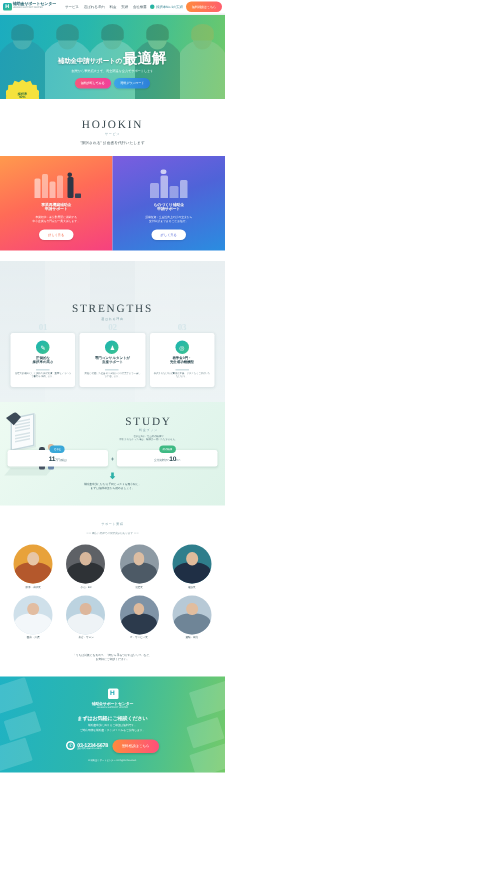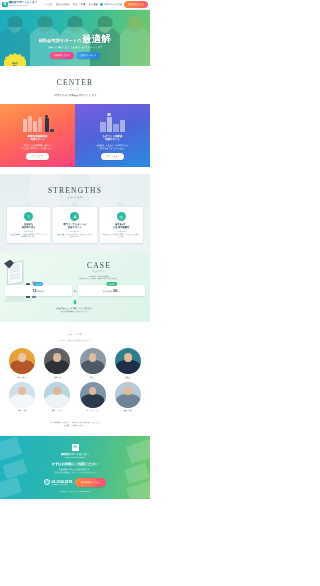--- a/index.html
+++ b/index.html
@@ -135,21 +135,21 @@
   .svc-btn {
     margin-top: 4px; background: #fff; border: none; border-radius: 6px;
     font-size: 2.1px; padding: 1.9px 6px; cursor: pointer; white-space: nowrap;
     box-shadow: 0 0.5px 1.2px rgba(0,0,0,.14);
   }
   .svc.a .svc-btn { color: #f2603f; }
   .svc.b .svc-btn { color: #4a5fd4; }
 
   
   .strengths {
-    position: relative; padding: 12px 0 10px; overflow: hidden;
+    position: relative; padding: 27px 0 10px; overflow: hidden;
     background: linear-gradient(180deg,#f4f8f9 0%, #eef5f6 100%);
   }
   .strengths-bg { position: absolute; inset: 0; opacity: .22; display: flex; }
   .strengths-bg i { flex: 1; }
   .str-cards { display: flex; gap: 3px; justify-content: center; margin-top: 8px; padding: 0 7px; }
   .str-card {
     position: relative; flex: 1; background: #fff; border-radius: 1.5px;
     padding: 5px 2.5px 4px; text-align: center;
     box-shadow: 0 0.6px 2px rgba(40,70,80,.12);
   }
@@ -353,21 +353,21 @@
       </div>
     </div>
     <div class="hero-badge">
       <span>採択率</span>
       <span>92%</span>
     </div>
   </div>
 
   <section class="service">
     <div class="sec-title">
-      <div class="en">CENTER</div>
+      <div class="en">HOJOKIN</div>
       <div class="jp">サービス</div>
     </div>
     <div class="sec-lead">"採択される" 計画書を代行いたします</div>
 
     <div class="service-cards">
       <div class="svc a">
         <div class="svc-illus">
           <div class="fig" style="left:2px;width:4px;height:13px;background:rgba(255,255,255,.55)"></div>
           <div class="fig" style="left:7px;width:4px;height:16px;background:rgba(255,255,255,.45)"></div>
           <div class="fig" style="left:12px;width:4px;height:11px;background:rgba(255,255,255,.5)"></div>
@@ -454,21 +454,21 @@
       </div>
       <div class="plan-arrow"></div>
       <div class="plan-person" style="left:23px;width:4px;height:11px;background:#4b5566"></div>
       <div class="plan-head" style="left:23.4px;bottom:17px;width:3.2px;height:3.2px;background:#3e4755"></div>
       <div class="plan-person" style="left:29px;width:4.2px;height:13px;background:#6d8ab0"></div>
       <div class="plan-head" style="left:29.4px;bottom:19px;width:3.4px;height:3.4px;background:#e0bb9d"></div>
     </div>
 
     <div class="plan-right">
       <div class="sec-title">
-        <div class="en">CASE</div>
+        <div class="en">STUDY</div>
         <div class="jp">料金プラン</div>
       </div>
       <div class="plan-note" style="white-space:pre-line">着手金0円・完全成功報酬型
 採択されなかった場合、報酬は一切いただきません。</div>
     </div>
 
     <div class="price-row">
       <div class="price-box">
         <div class="price-tag blue">着手金</div>
         <div class="price-val">

